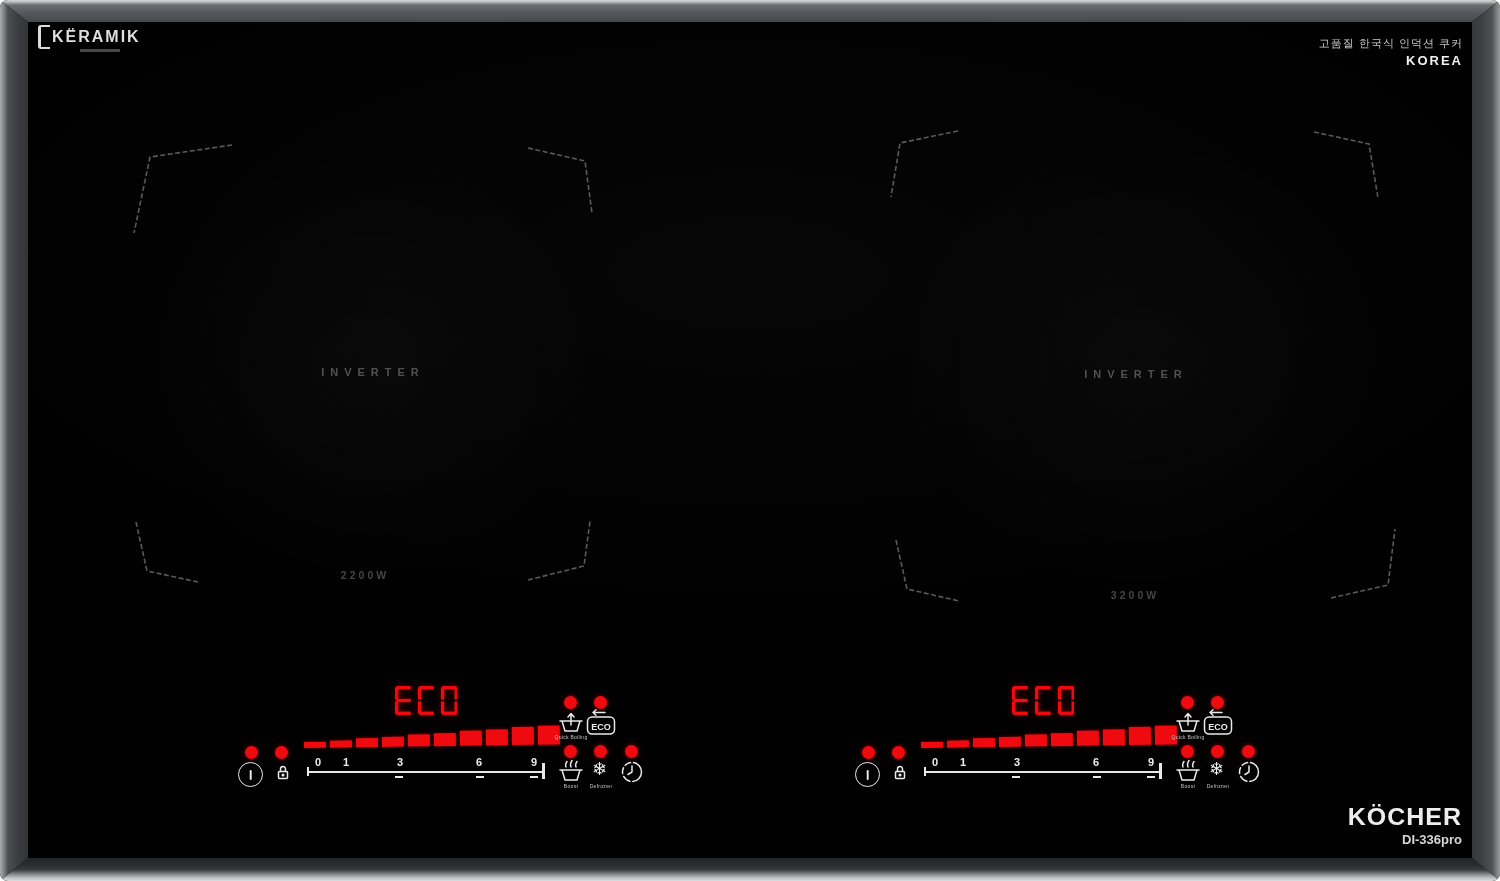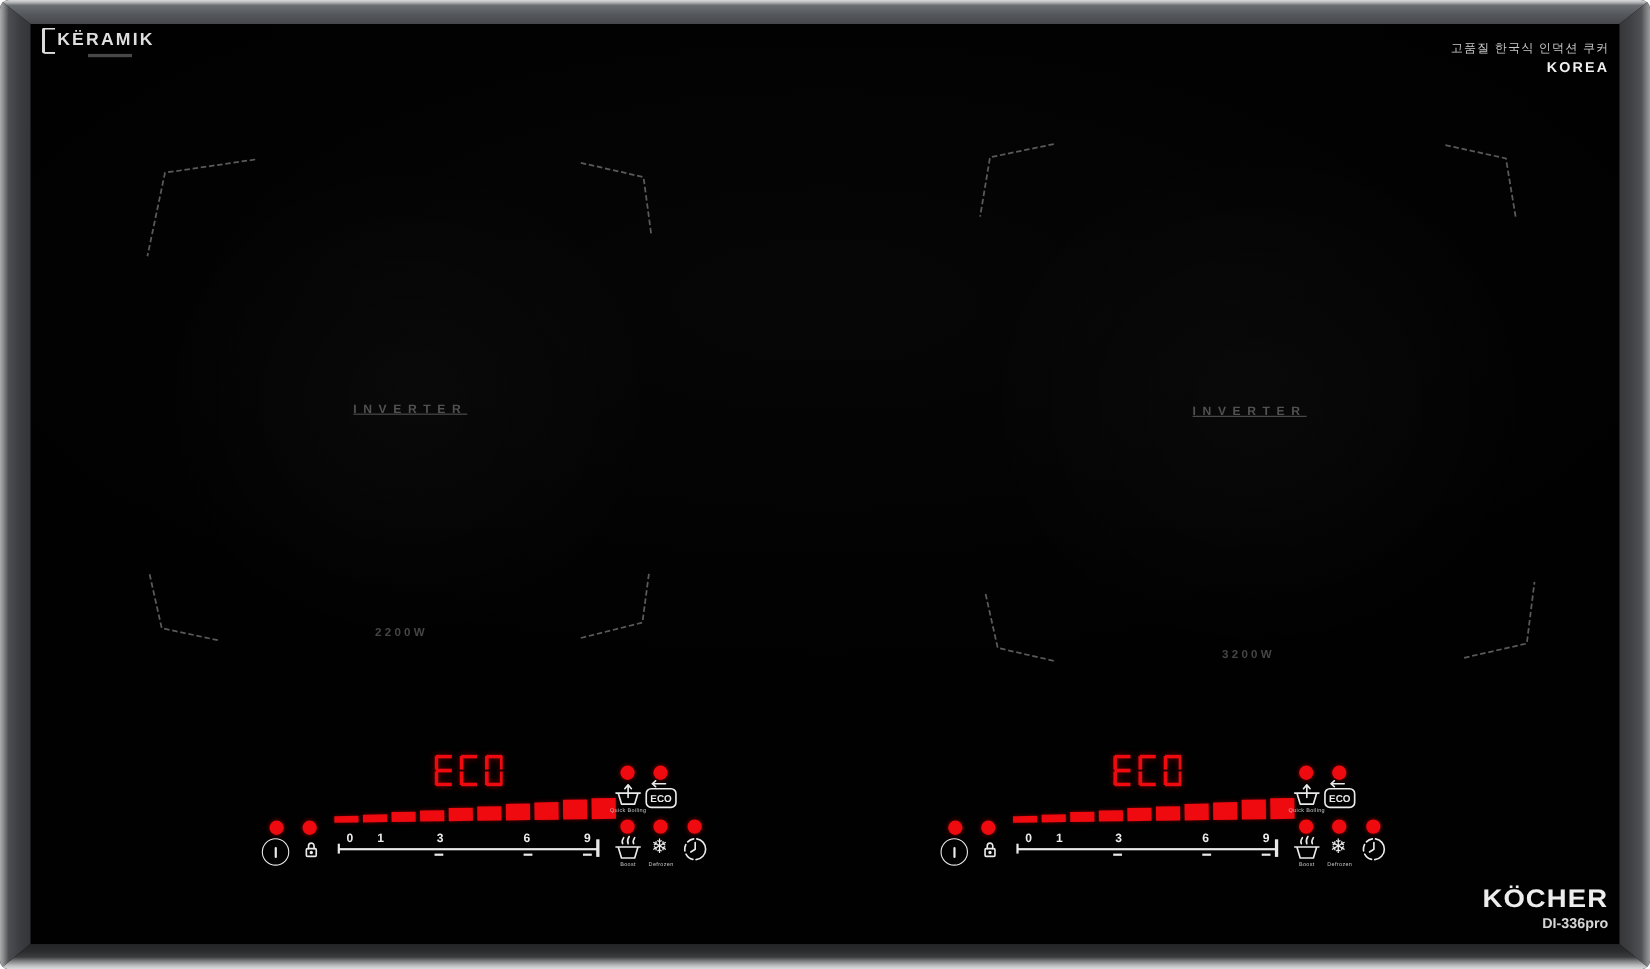--- a/index.html
+++ b/index.html
@@ -18,21 +18,21 @@
   .frame-bottom{left:0;bottom:0;width:1500px;height:23px;
     background:linear-gradient(to bottom,#232426 0,#2a2c2e 7px,#3a3c3e 12px,#828486 16px,#bec0c2 20px,#dadcde 23px);
     clip-path:polygon(28px 0,1472px 0,1500px 23px,0 23px);}
   
   .glass{position:absolute;left:28px;top:22px;right:28px;bottom:23px;z-index:1;
     background:radial-gradient(1200px 500px at 50% 30%,#060606 0,#010101 70%),#000;}
   
   .sheen{position:absolute;border-radius:50%;background:radial-gradient(closest-side,rgba(255,255,255,0.025),rgba(255,255,255,0));z-index:1;}
   
   .zone-svg{position:absolute;left:0;top:0;width:1500px;height:881px;z-index:2;}
-  .zone-label{position:absolute;z-index:2;color:#5e5e5e;font-size:11px;letter-spacing:6px;text-align:center;font-weight:bold;opacity:.85;text-decoration:underline;}
+  .zone-label{position:absolute;z-index:2;color:#5e5e5e;font-size:11px;letter-spacing:6px;text-align:center;font-weight:bold;opacity:.85;}
   .zone-watt{position:absolute;z-index:2;color:#4d4d4d;font-size:10.5px;letter-spacing:3px;text-align:center;font-weight:bold;opacity:.9;}
   
   .keramik{position:absolute;left:38px;top:25px;z-index:3;display:flex;align-items:center;}
   .keramik .bracket{width:9px;height:20px;border-left:3px solid #dcdcdc;border-top:2px solid #dcdcdc;border-bottom:2px solid #dcdcdc;border-radius:3px 0 0 3px;margin-right:2px;}
   .keramik .ktext{color:#dedede;font-size:16px;font-weight:bold;letter-spacing:2px;}
   .keramik-tag{position:absolute;left:80px;top:49px;width:40px;height:3px;background:#5a5a5a;opacity:.8;z-index:3;}
   .origin{position:absolute;right:37px;top:36px;z-index:3;text-align:right;}
   .origin .kr{color:#c9c9c9;font-size:11px;letter-spacing:1px;}
   .origin .country{color:#f0f0f0;font-size:13px;font-weight:bold;letter-spacing:2px;margin-top:2px;}
   .kocher{position:absolute;right:38px;top:803px;z-index:3;text-align:right;}

